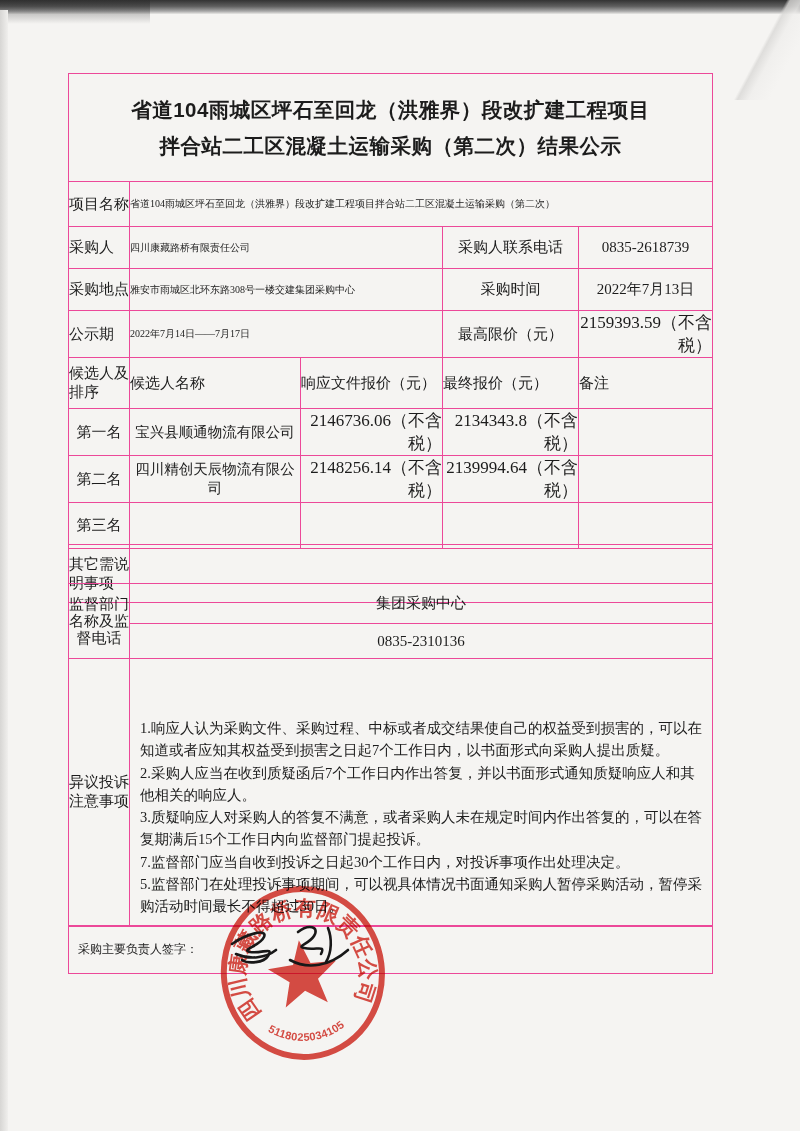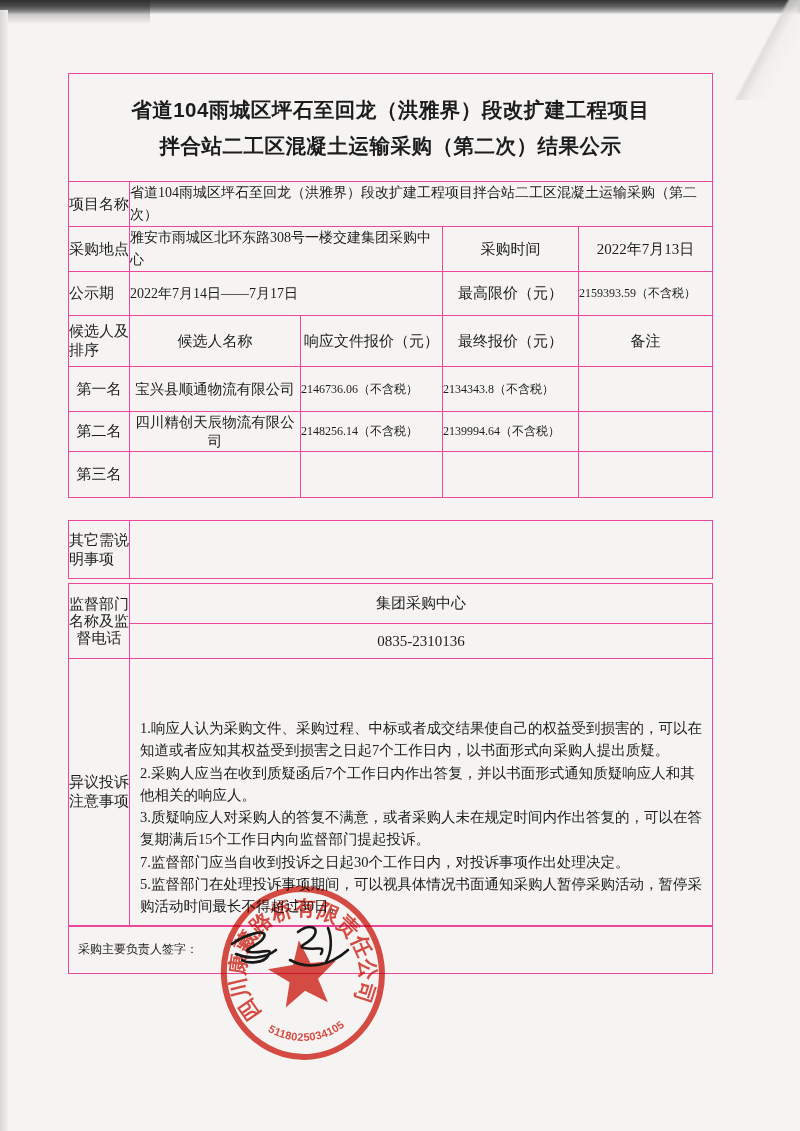--- a/index.html
+++ b/index.html
@@ -16,26 +16,26 @@
     background:linear-gradient(90deg,#d7d6d4,#f0efed);}
   .scan-corner{position:absolute;top:0;left:0;width:150px;height:24px;
     background:linear-gradient(180deg,#2e2e2e,rgba(46,46,46,0));opacity:.55;}
   .paper-edge{position:absolute;top:0;right:0;width:70px;height:100px;
     background:linear-gradient(118deg,rgba(0,0,0,0) 46%,#d9d8d6 49%,#efeeec 58%,rgba(239,238,236,0) 75%);opacity:.8;}
   
   table.sec{border-collapse:collapse;table-layout:fixed;position:absolute;left:68px;width:644px;background:transparent;}
   table.sec td{border:1px solid #ec4899;padding:0;vertical-align:middle;overflow:hidden;}
   .lbl{font-size:15px;line-height:19px;padding:2px 3px 2px 5px;margin-left:36px;}
   .lbl4{font-size:15px;line-height:17px;text-align:center;padding:2px 2px;}
-  .val{font-size:14px;line-height:22px;padding:2px 8px;}
+  .val{font-size:10px;line-height:22px;padding:2px 8px;}
   .ctr{text-align:center;font-size:15px;}
-  .num{text-align:left;font-size:12px;font-family:"Liberation Serif","DejaVu Serif",serif;}
+  .num{text-align:right;font-size:17px;font-family:"Liberation Serif","DejaVu Serif",serif;}
   .title-cell{text-align:center;font-family:"Liberation Sans","DejaVu Sans",sans-serif;
     font-weight:700;font-size:20.5px;line-height:36px;letter-spacing:.5px;}
-  .hdr{text-align:center;font-size:15px;}
+  .hdr{text-align:left;font-size:15px;}
   .obj-cell{vertical-align:top;}
   .obj-list{padding:58px 10px 8px 10px;font-size:14.5px;line-height:22.3px;}
   .sig-cell-inner{display:flex;align-items:center;height:100%;padding-left:9px;font-size:12px;}
   
   .stamp{position:absolute;left:216px;top:884px;width:174px;height:180px;
     transform:rotate(-7deg);opacity:.88;mix-blend-mode:multiply;z-index:5;}
   .sig{position:absolute;left:224px;top:910px;width:140px;height:78px;z-index:6;}
 </style>
 </head>
 <body>
@@ -66,20 +66,26 @@
       <col style="width:142px">
     <col style="width:136px">
       <col style="width:134px">
   </colgroup>
   <tbody>
       <tr style="height:45px">
     <td class="lbl">项目名称</td>
     <td class="val" colspan="4">省道104雨城区坪石至回龙（洪雅界）段改扩建工程项目拌合站二工区混凝土运输采购（第二次）</td>
   </tr>
   <tr style="height:42px">
+    <td class="lbl">采购人</td>
+    <td class="val" colspan="2">四川康藏路桥有限责任公司</td>
+    <td class="ctr">采购人联系电话</td>
+    <td class="ctr">0835-2618739</td>
+  </tr>
+  <tr style="height:42px">
     <td class="lbl">采购地点</td>
     <td class="val" colspan="2">雅安市雨城区北环东路308号一楼交建集团采购中心</td>
     <td class="ctr">采购时间</td>
     <td class="ctr">2022年7月13日</td>
   </tr>
   <tr style="height:44px">
     <td class="lbl">公示期</td>
     <td class="val" colspan="2">2022年7月14日——7月17日</td>
     <td class="ctr">最高限价（元）</td>
     <td class="num">2159393.59（不含税）</td>
@@ -108,21 +114,21 @@
   <tr style="height:46px">
     <td class="ctr">第三名</td>
     <td class="ctr"></td>
     <td class="num"></td>
     <td class="num"></td>
     <td class="ctr"></td>
   </tr>
 </tbody>
   </table>
 
-<table class="sec" style="top:520px;">
+<table class="sec" style="top:544px;">
   <colgroup>
       <col style="width:61px">
       <col style="width:583px">
     </colgroup>
   <tbody>
       <tr style="height:58px">
     <td class="lbl">其它需说明事项</td>
     <td class="val"></td>
   </tr>
 </tbody>

